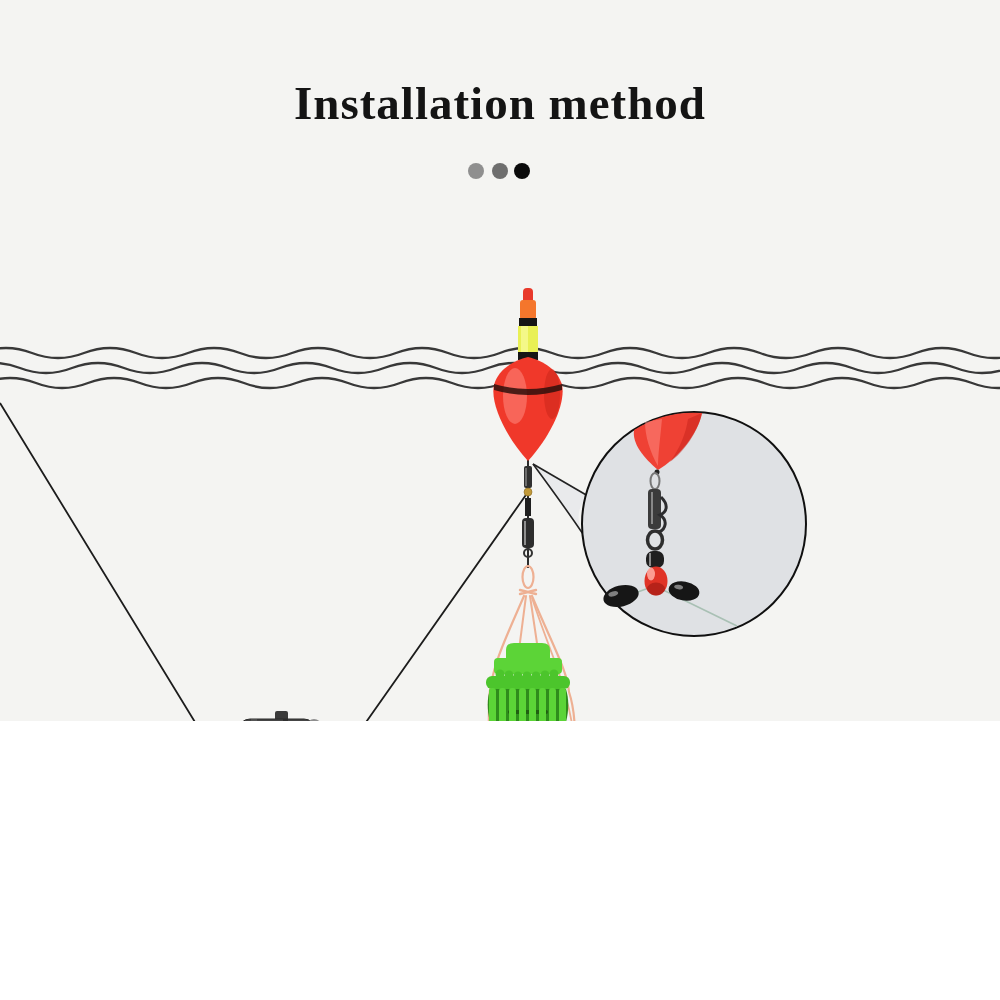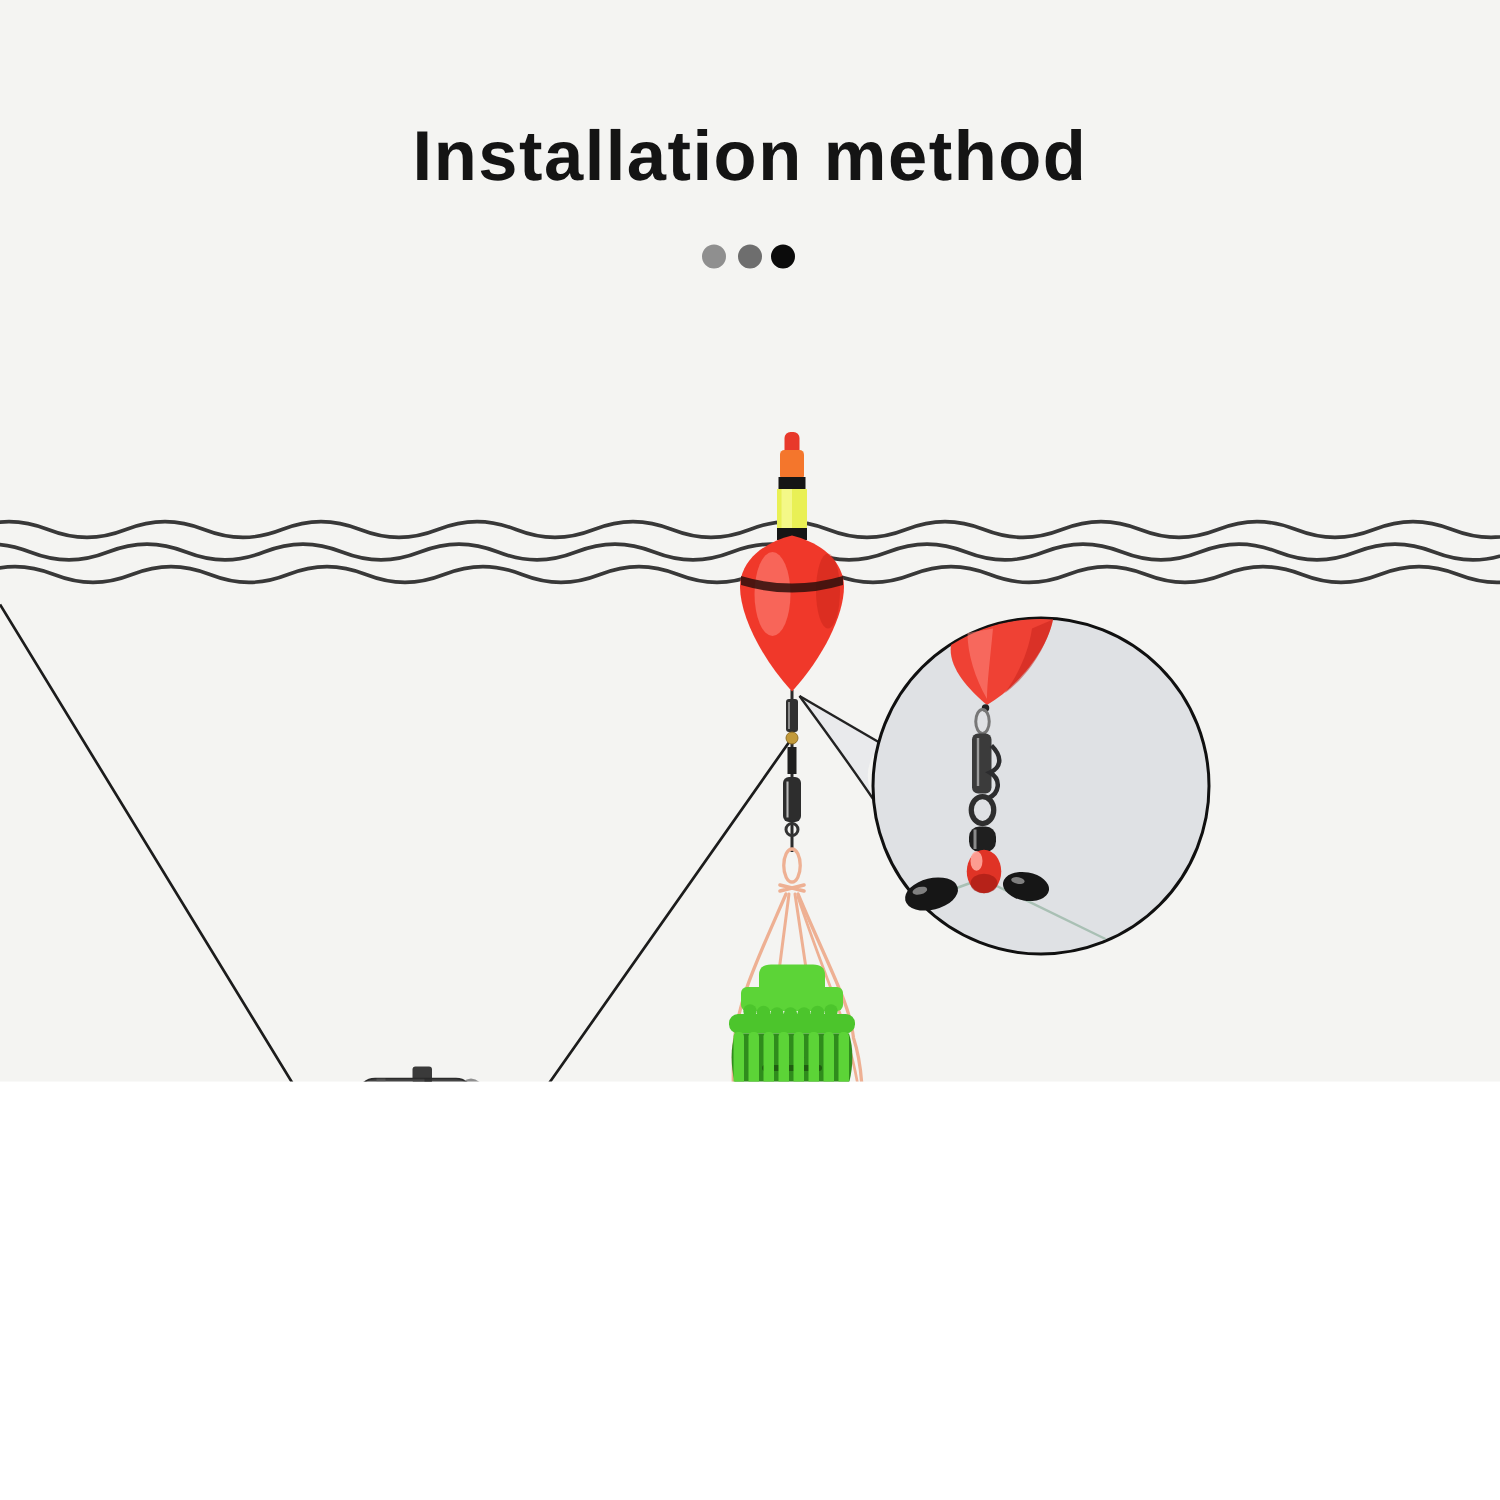--- a/index.html
+++ b/index.html
@@ -1,17 +1,17 @@
 <!DOCTYPE html>
 <html><head>
 <meta charset="utf-8">
 <style>
   html,body{margin:0;padding:0;}
   body{font-family:"Liberation Sans", sans-serif;}
-  .stage{position:relative;width:1000px;height:721px;background:#f4f4f2;overflow:hidden;}
+  .stage{position:relative;width:1000px;height:721px;background:#f4f4f2;overflow:hidden;font-family:Liberation Serif, serif;}
   .scene{position:absolute;left:0;top:0;z-index:0;}
   .hdr{position:absolute;left:0;top:0;width:1000px;z-index:2;text-align:center;}
   .hdr h1{margin:0;position:absolute;top:76px;width:100%;font-size:47px;font-weight:700;
           letter-spacing:1px;color:#141414;}
   .dots{position:absolute;left:468px;top:161px;}
 </style>
 </head>
 <body>
 
 <div class="stage">

